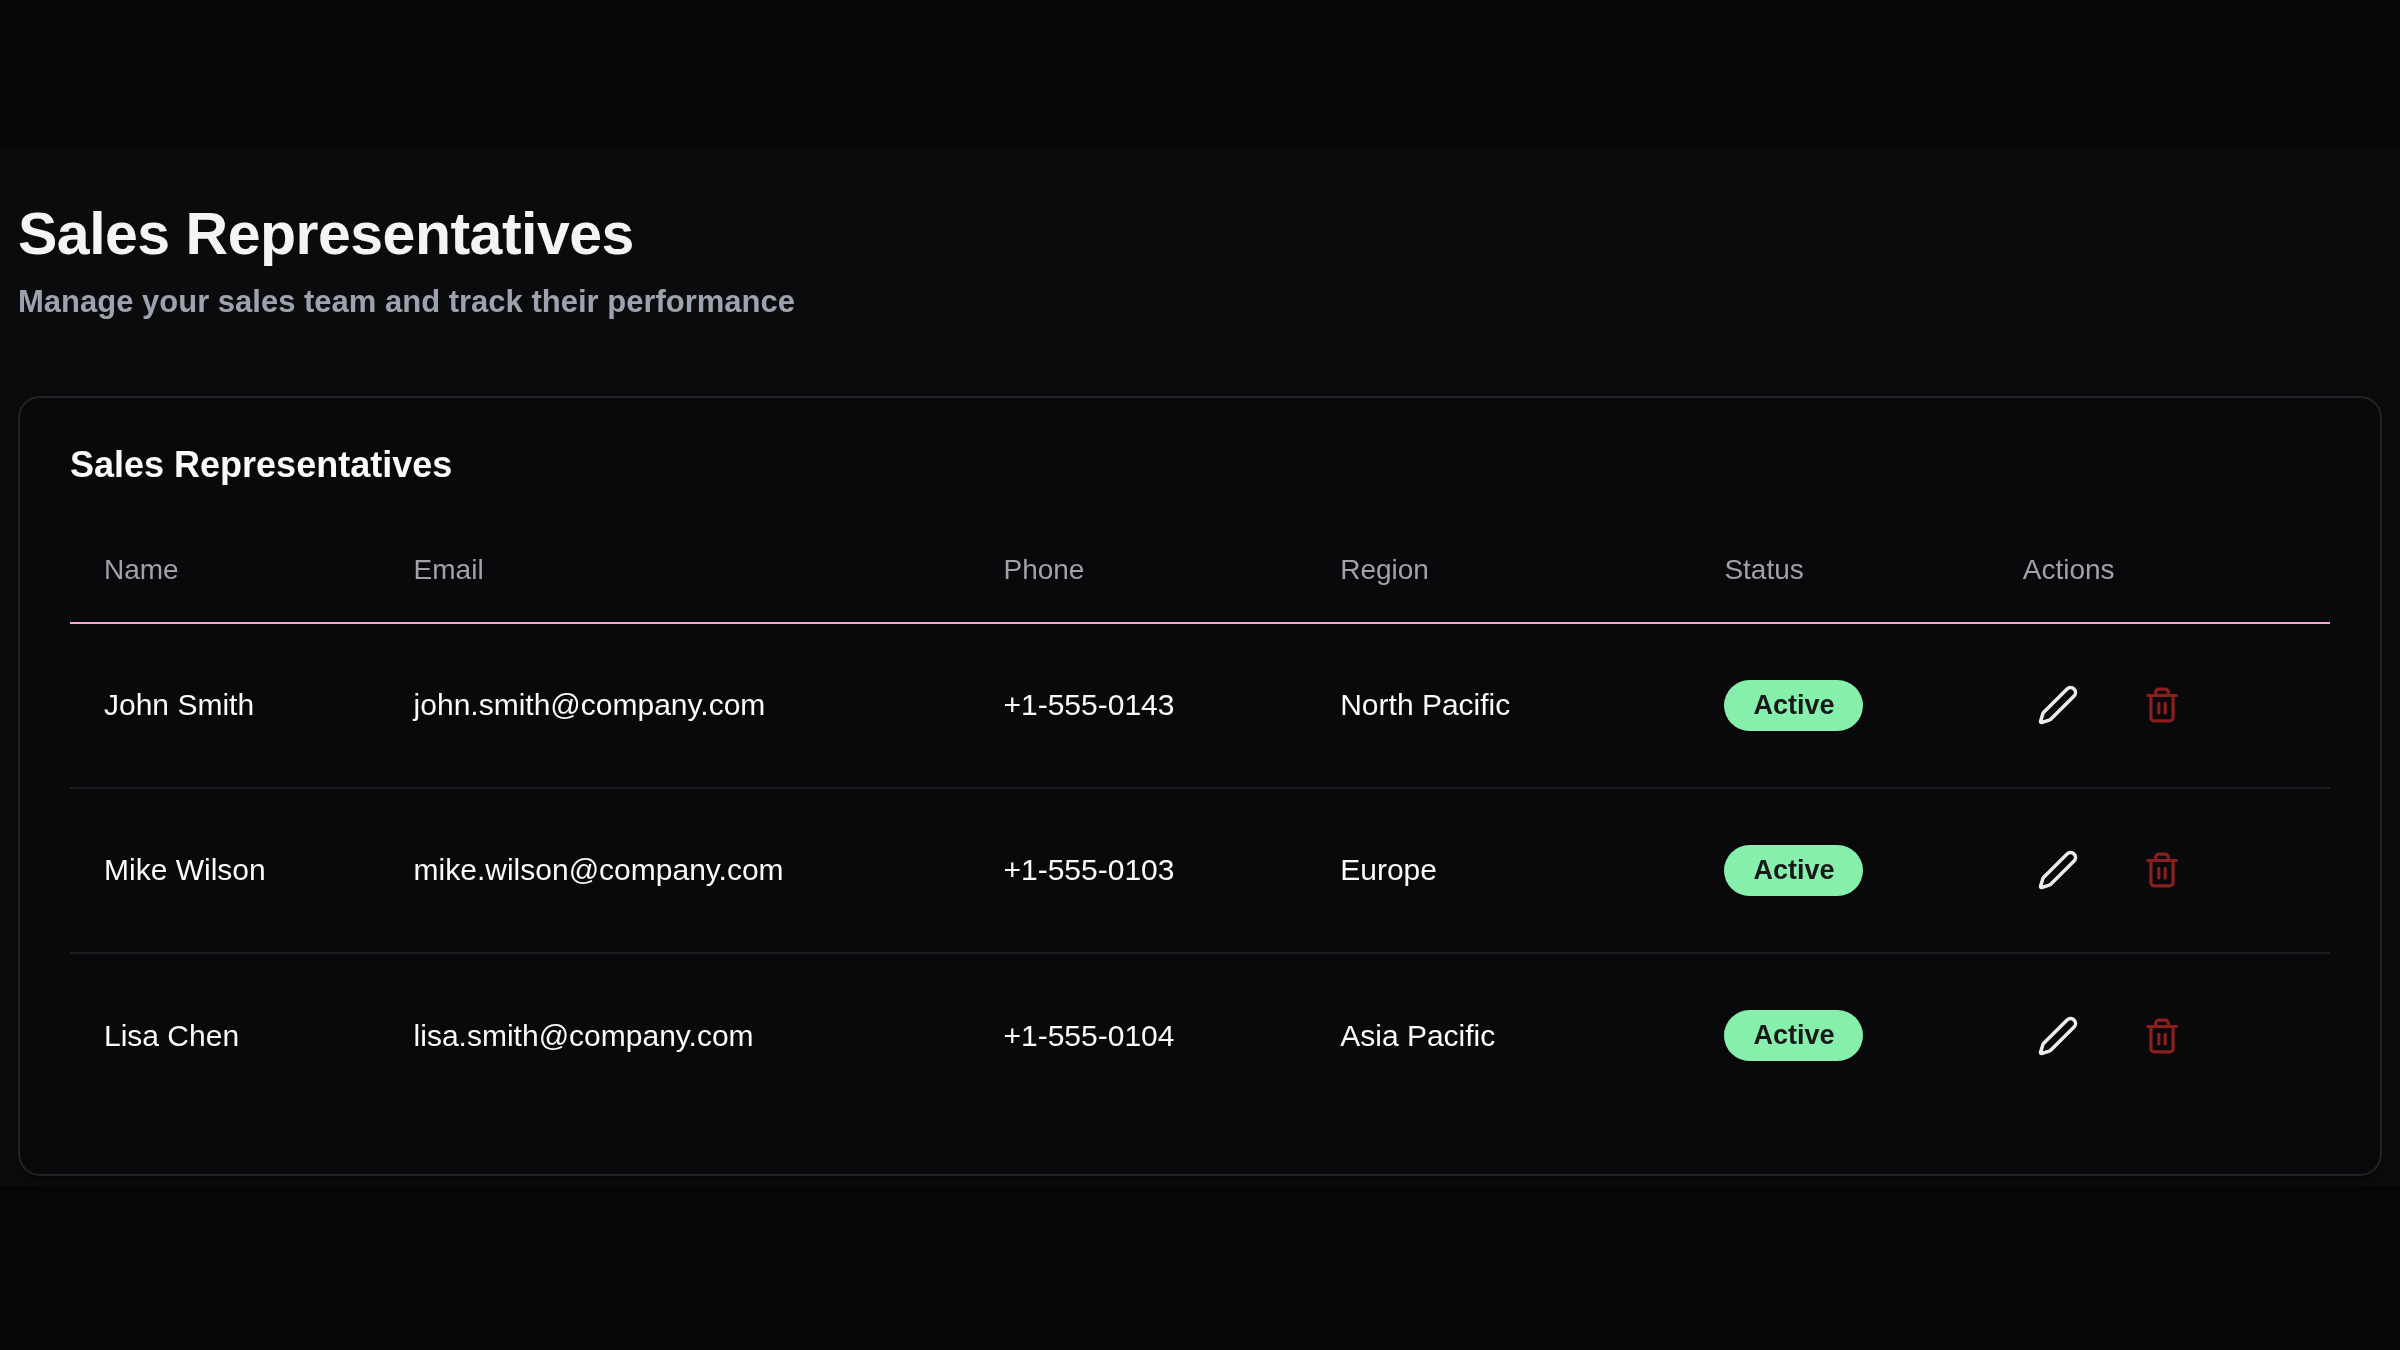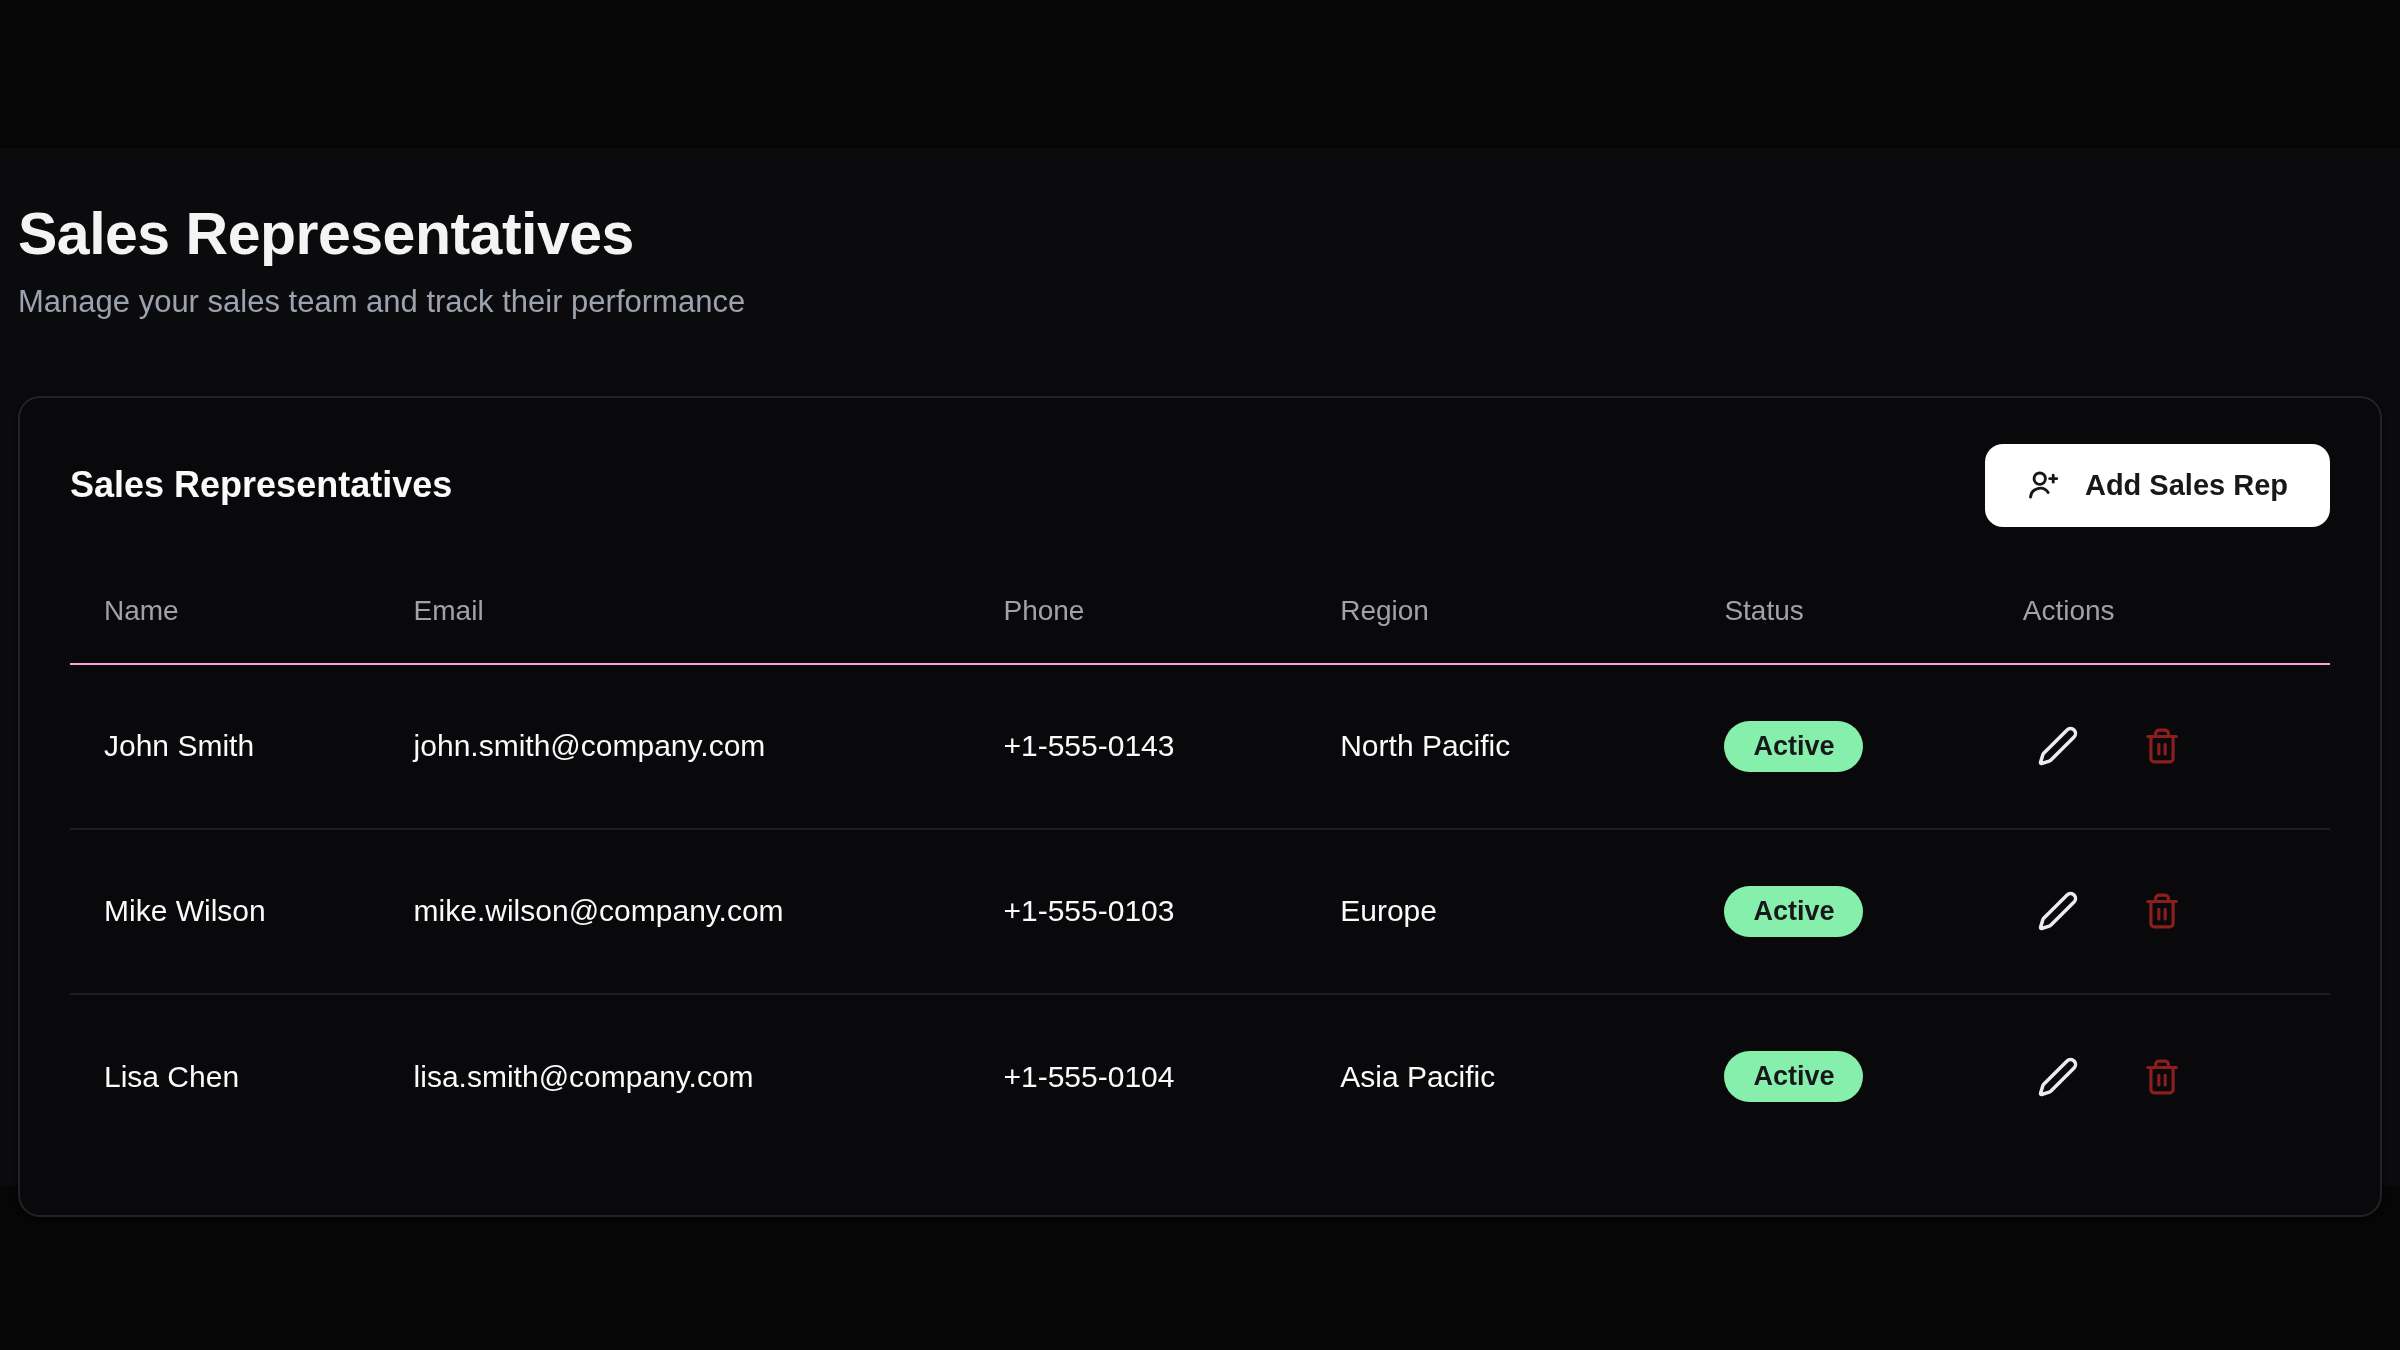--- a/index.html
+++ b/index.html
@@ -22,21 +22,21 @@
     margin: 0;
     font-size: 59px;
     font-weight: 700;
     letter-spacing: -0.5px;
     color: #f4f4f5;
     line-height: 1.05;
   }
   .page-subtitle {
     margin: 18px 0 0;
     font-size: 31px;
-    font-weight: 400;
+    font-weight: 700;
     color: #9ca3af;
   }
   .card {
     margin-top: 76px;
     background: #09090b;
     border: 2px solid #232327;
     border-radius: 22px;
     padding: 46px 50px 56px;
     box-shadow: 0 2px 6px rgba(0,0,0,0.45);
   }
@@ -128,31 +128,20 @@
 <div class="content-band">
 
   <h1 class="page-title">Sales Representatives</h1>
   <p class="page-subtitle">Manage your sales team and track their performance</p>
 
   <section class="card">
 
     <div class="card-header">
       <h2 class="card-title">Sales Representatives</h2>
 
-      <button class="add-btn">
-        <span>
-          <svg width="34" height="34" viewBox="0 0 24 24" fill="none" stroke="currentColor" stroke-width="2" stroke-linecap="round" stroke-linejoin="round">
-            <circle cx="9" cy="7.5" r="4"></circle>
-            <path d="M2.5 20.5a6.8 6.8 0 0 1 12.4-3.2"></path>
-            <path d="M18.5 5v5"></path>
-            <path d="M16 7.5h5"></path>
-          </svg>
-        </span>
-        <span>Add Sales Rep</span>
-      </button>
     </div>
 
     <table class="reps">
       <colgroup>
         <col style="width:13.7%">
         <col style="width:26.1%">
         <col style="width:14.9%">
         <col style="width:17.0%">
         <col style="width:13.2%">
         <col style="width:15.1%">

